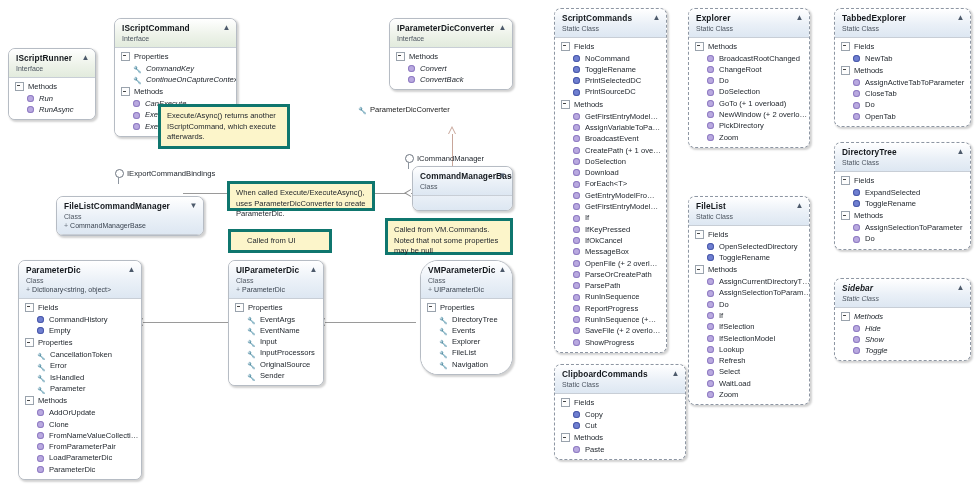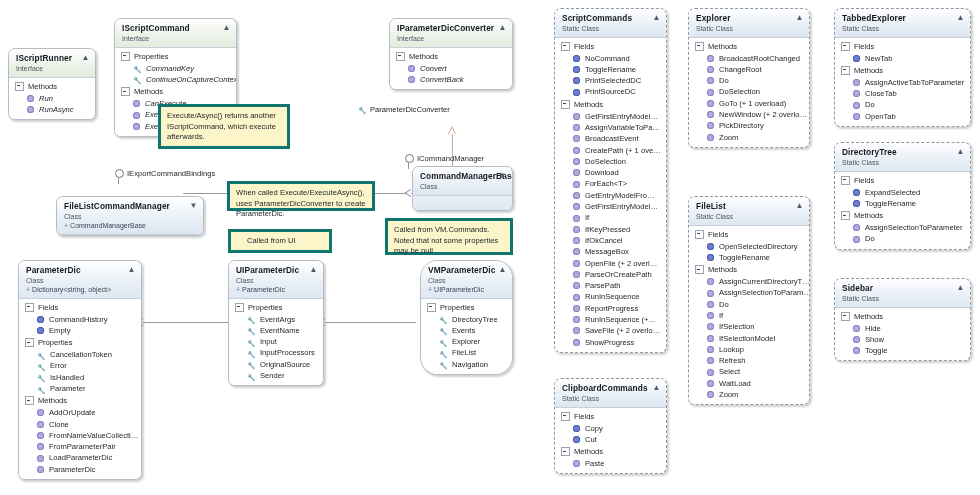--- a/index.html
+++ b/index.html
@@ -451,21 +451,21 @@
         <span class="ic method"></span>
         <span>SaveFile (+ 2 overlo…</span>
       </div>
     <div class="row">
         <span class="ic method"></span>
         <span>ShowProgress</span>
       </div>
   </div>
 </div>
 
-<div class="uml static" style="left:554px;top:378px;width:113px;">
+<div class="uml static" style="left:554px;top:364px;width:132px;">
   <div class="hdr">
     <div class="nm">ClipboardCommands</div>
     <div class="st">Static Class</div>
     <span class="chev">▲</span>
   </div>
   <div class="body">
     <div class="grp">
       <span class="exp"></span>
       <span>Fields</span>
     </div>
@@ -669,21 +669,21 @@
         <span class="ic method"></span>
         <span>AssignSelectionToParameter</span>
       </div>
     <div class="row">
         <span class="ic method"></span>
         <span>Do</span>
       </div>
   </div>
 </div>
 
-<div class="uml static" style="left:834px;top:278px;width:137px;">
+<div class="uml static" style="left:834px;top:278px;width:137px;font-style:italic;">
   <div class="hdr">
     <div class="nm">Sidebar</div>
     <div class="st">Static Class</div>
     <span class="chev">▲</span>
   </div>
   <div class="body">
     <div class="grp">
       <span class="exp"></span>
       <span>Methods</span>
     </div>

